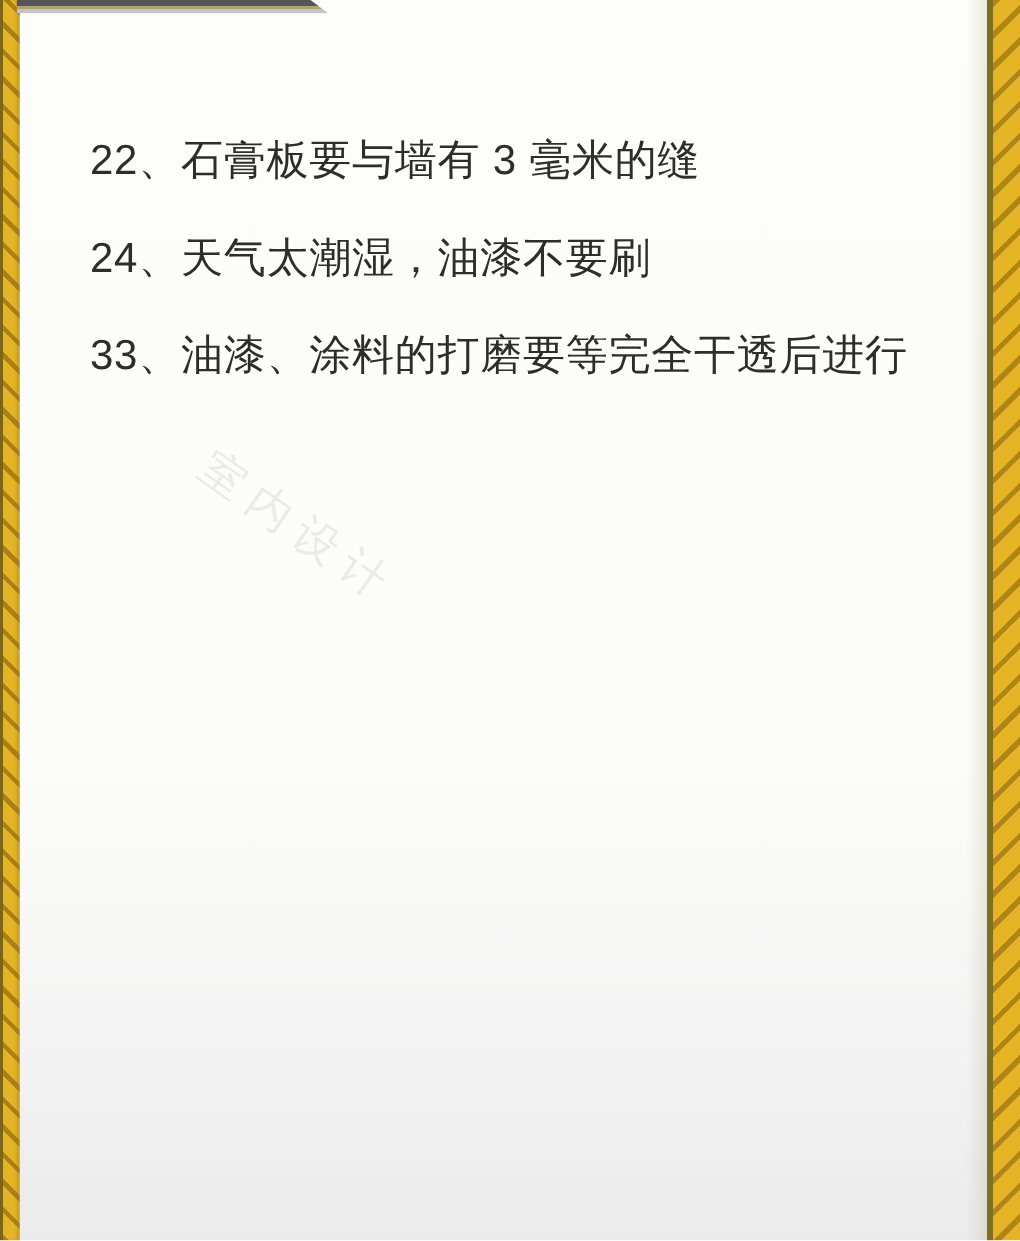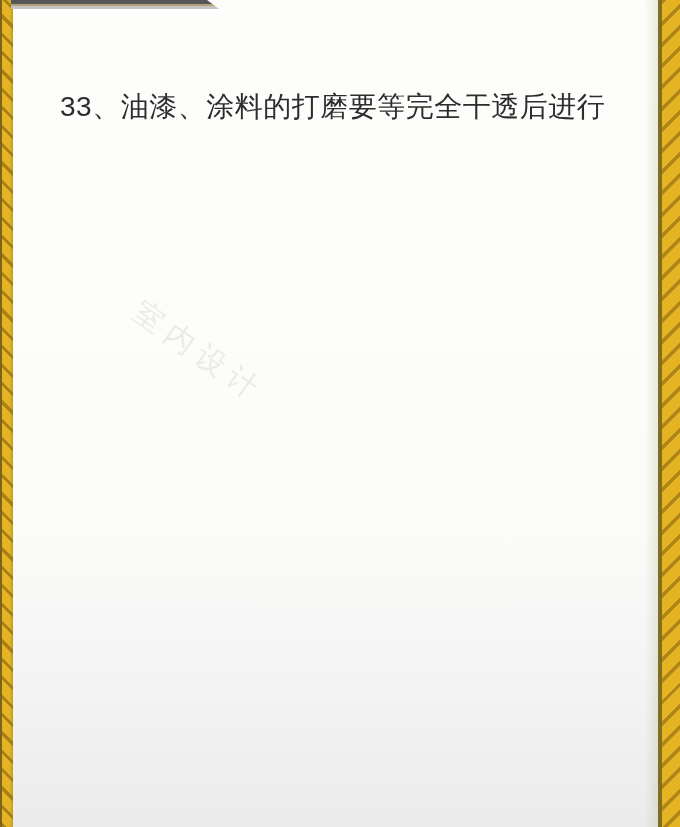--- a/index.html
+++ b/index.html
@@ -96,15 +96,17 @@
 <div class="page">
   <div class="right-shadow"></div>
   <div class="tape-left"></div>
   <div class="tape-right"></div>
   <div class="top-ribbon"></div>
 
   <div class="watermark">室内设计</div>
 
   <div class="content">
 
+      <div class="text-line">22、石膏板要与墙有 3 毫米的缝</div>
+      <div class="text-line">24、天气太潮湿，油漆不要刷</div>
       <div class="text-line">33、油漆、涂料的打磨要等完全干透后进行</div>
     </div>
 </div>
 
 </body></html>

